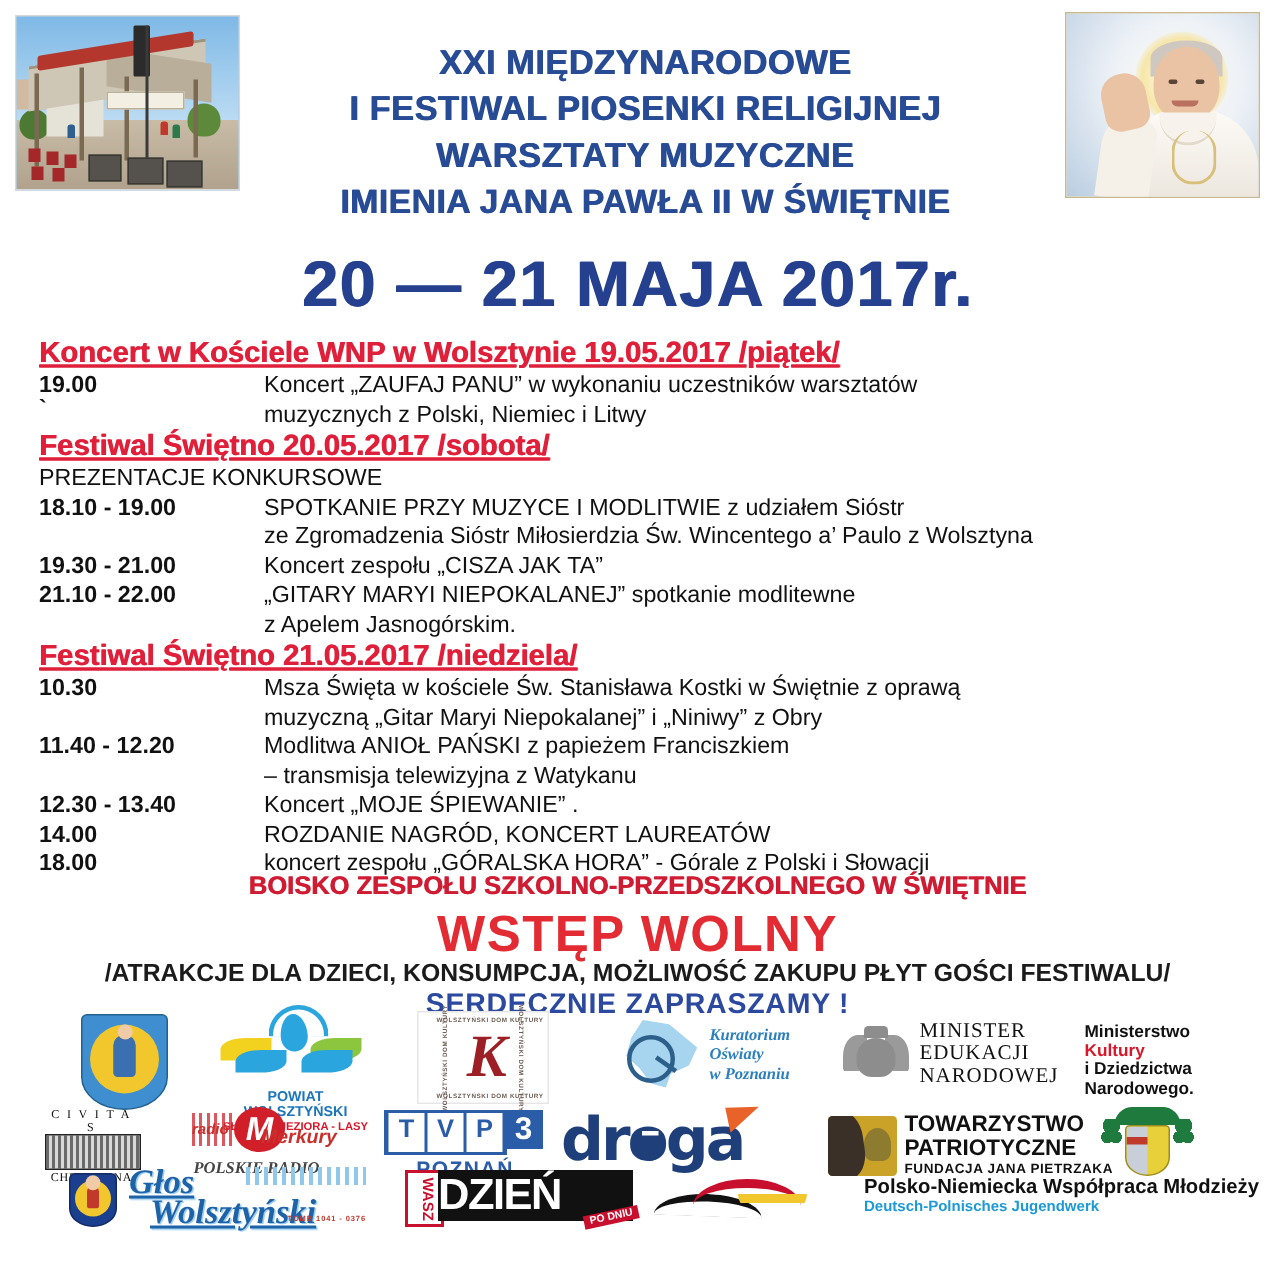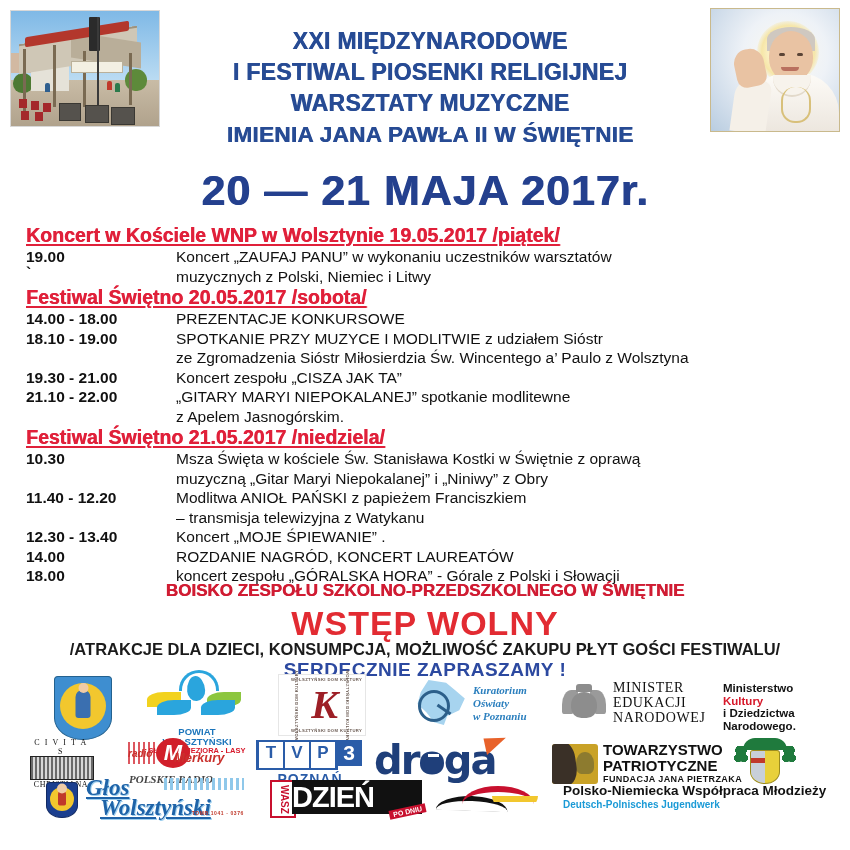--- a/index.html
+++ b/index.html
@@ -327,21 +327,20 @@
           <div class="time tickmark">`</div>
           <div class="desc">muzycznych  z Polski, Niemiec i Litwy</div>
         </div>
       </div>
     </div>
 
     <div>
       <div class="sec-head">Festiwal Świętno  20.05.2017 /sobota/</div>
       <div class="rows">
         <div class="row">
-          <div class="time">14.00 - 18.00</div>
           <div class="desc">PREZENTACJE KONKURSOWE</div>
         </div>
         <div class="row">
           <div class="time">18.10 - 19.00</div>
           <div class="desc">SPOTKANIE PRZY MUZYCE I MODLITWIE z udziałem Sióstr</div>
         </div>
         <div class="row">
           <div class="time"></div>
           <div class="desc">ze Zgromadzenia Sióstr Miłosierdzia Św. Wincentego a’ Paulo  z Wolsztyna</div>
         </div>
@@ -549,21 +548,21 @@
     </div>
 
     <div class="logo" style="left:270px;top:108px;">
       <div class="dzien">
         <div class="wasz">WASZ</div>
         <div class="big">DZIEŃ</div>
         <div class="ribbon">PO DNIU</div>
       </div>
     </div>
 
-    <div class="logo" style="left:436px;top:108px;display:flex;align-items:center;gap:7px;">
+    <div class="logo" style="left:436px;top:108px;display:flex;align-items:center;gap:20px;">
       <div class="pnwm">
         <div class="w1"></div>
         <div class="w2"></div>
         <div class="w3"></div>
       </div>
       <div>
         <div style="font-weight:bold;font-size:13.5px;color:#111;line-height:16px;">Polsko-Niemiecka Współpraca Młodzieży</div>
         <div style="font-weight:bold;font-size:10px;color:#1b9ad6;line-height:12px;">Deutsch-Polnisches Jugendwerk</div>
       </div>
     </div>

